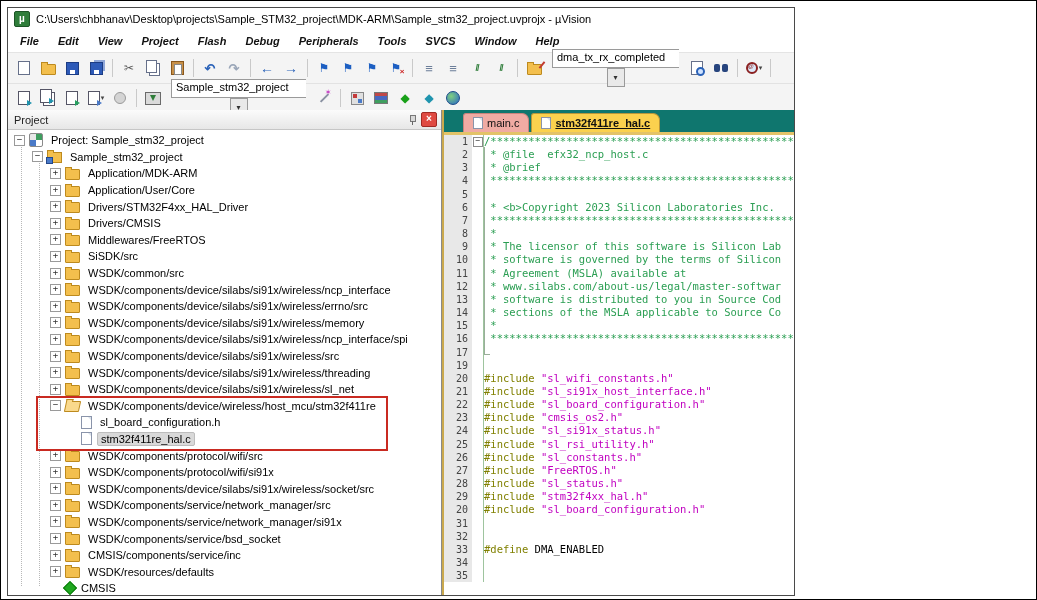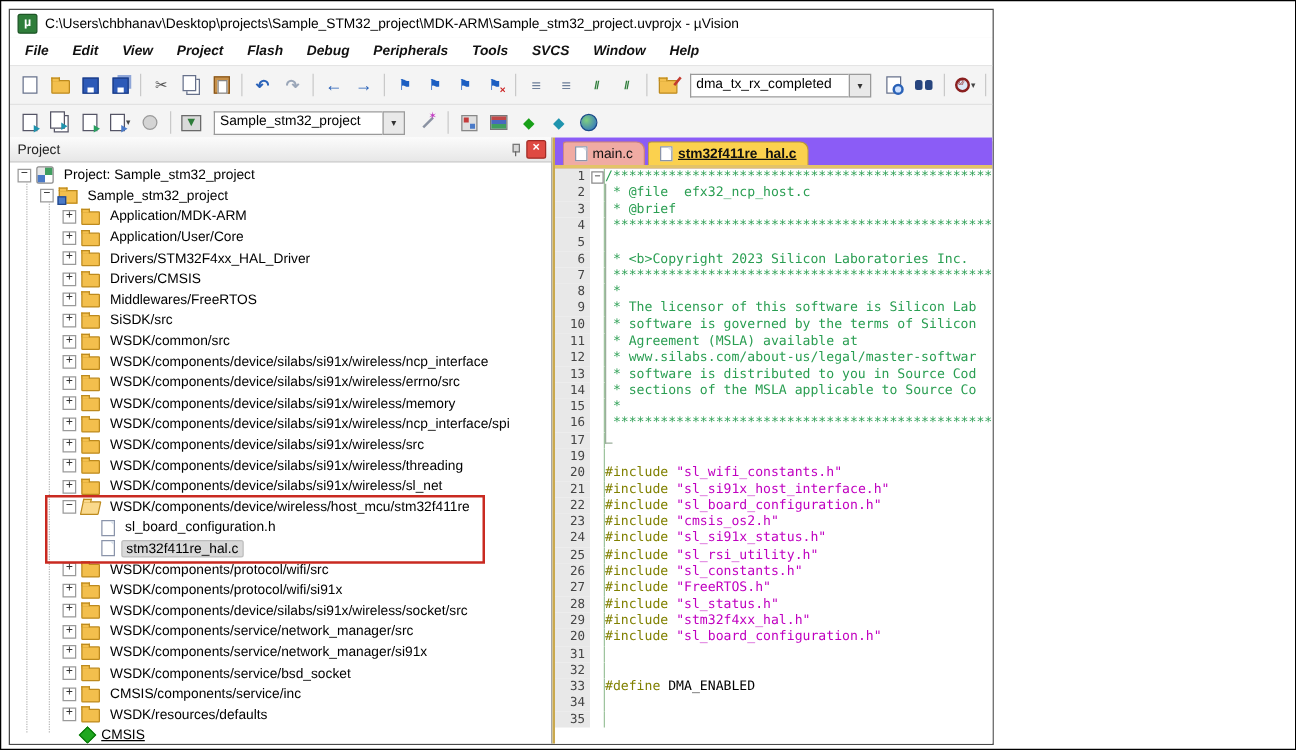--- a/index.html
+++ b/index.html
@@ -18,21 +18,21 @@
 
   
   .toolbar{display:flex;align-items:center;padding:0 4px;background:#f4f4f4;}
   .tb1{height:30px;border-bottom:1px solid #e2e2e2;}
   .tb2{height:28px;border-bottom:1px solid #d8d8d8;}
   .tb-group{display:flex;align-items:center;}
   .tb-btn{width:22px;height:22px;display:flex;align-items:center;justify-content:center;position:relative;border:1px solid transparent;border-radius:2px;}
   .tb-btn .dd{font-size:7px;color:#444;margin-left:1px;}
   .tb-sep{width:1px;height:18px;background:#c9c9c9;margin:0 4px;}
 
-  .combo{display:flex;align-items:center;margin:0 6px;}
+  .combo{display:flex;align-items:center;margin:0 6px;flex-direction:column;}
   .combo-text{width:118px;height:15px;background:#fff;border:1px solid #9a9a9a;border-right:none;font-size:11px;padding:1px 4px;white-space:nowrap;overflow:hidden;color:#000;}
   .combo-btn{width:16px;height:17px;background:#e9e9e9;border:1px solid #9a9a9a;font-size:8px;color:#333;display:flex;align-items:center;justify-content:center;}
   .combo.target .combo-text{width:126px;}
 
   
   .g{display:inline-flex;align-items:center;justify-content:center;font-size:13px;line-height:1;}
   .g-page,.g-page-search{width:10px;height:12px;background:#fff;border:1px solid #66708a;position:relative;}
   .g-page-search::after{content:"";position:absolute;right:-3px;bottom:-2px;width:5px;height:5px;border:2px solid #2a62b8;border-radius:50%;background:#cfe2ff;}
   .g-folder,.g-folder-edit{width:13px;height:9px;background:#f3bf4d;border:1px solid #bd8a1e;border-radius:1px;position:relative;margin-top:3px;}
   .g-folder::before,.g-folder-edit::before{content:"";position:absolute;top:-3px;left:-1px;width:5px;height:2px;background:#f3bf4d;border:1px solid #bd8a1e;border-bottom:none;}
@@ -99,21 +99,21 @@
   .i-file{width:9px;height:11px;background:#fff;border:1px solid #8a94aa;position:relative;}
   .i-file::after{content:"";position:absolute;right:0;top:0;border-top:3px solid #d8e0ea;border-left:3px solid transparent;}
   .i-target{width:12px;height:12px;border:1px solid #8a8a8a;border-radius:2px;background:conic-gradient(#3f9e5f 0 25%,#fff 25% 50%,#4a7ac8 50% 75%,#e8e8e8 75%);}
   .i-cmsis{width:8px;height:8px;background:#20a820;border:1px solid #0a7a0a;transform:rotate(45deg);margin:0 3px 0 2px;}
   .row-label{padding:0 3px;border-radius:2px;}
   .row-selected .row-label{background:#d9d9d9;border:1px solid #bdbdbd;}
   .annotation-box{position:absolute;border:2px solid var(--ann,#c22);pointer-events:none;}
 
   
   .editor{position:absolute;left:434px;top:102px;right:0;bottom:0;background:#fff;display:flex;flex-direction:column;border-left:2px solid #caa94e;}
-  .tabbar{height:22px;background:#8b5cf6;display:flex;align-items:flex-end;gap:2px;padding-left:6px;border-bottom:3px solid #e3c368;}
+  .tabbar{height:22px;background:#0f766e;display:flex;align-items:flex-end;gap:2px;padding-left:19px;border-bottom:3px solid #e3c368;}
   .tab{height:18px;display:flex;align-items:center;gap:4px;padding:0 9px;font-size:11px;border:1px solid;border-bottom:none;border-radius:3px 7px 0 0;color:#111;}
   .tab .i-file{width:8px;height:10px;}
   .tab-inactive{background:var(--tabin,#f0aba3);border-color:#c9837c;}
   .tab-active{background:var(--tabact,#fbd14e);border-color:#b8963а;border-color:#b8963a;font-weight:bold;}
   .tab-active .tab-label{text-decoration:underline;}
   .code{flex:1;position:relative;overflow:hidden;font-family:"DejaVu Sans Mono",monospace;font-size:10.5px;background:#fff;}
   .cl{display:flex;height:13.17px;line-height:13.17px;}
   .ln{width:24px;flex:none;background:#e8e8e8;color:#444;text-align:right;padding-right:4px;font-size:10px;}
   .fm{width:11px;flex:none;background:#fff;border-right:1px solid #9ec49e;position:relative;}
   .fold-box{position:absolute;left:1px;top:2px;width:8px;height:8px;border:1px solid #8a8a8a;background:#fff;font-size:8px;line-height:6px;text-align:center;color:#333;}
@@ -426,21 +426,21 @@
           <div class="row" style="padding-left: 42px;">
             <span class="exp">+</span>
             <span class="t-icon i-folder"></span>
             <span class="row-label">CMSIS/components/service/inc</span>
           </div>
           <div class="row" style="padding-left: 42px;">
             <span class="exp">+</span>
             <span class="t-icon i-folder"></span>
             <span class="row-label">WSDK/resources/defaults</span>
           </div>
-          <div class="row" style="padding-left: 42px; text-decoration: underline;">
+          <div class="row" style="padding-left: 42px;">
             <span class="exp-spacer"></span>
             <span class="t-icon i-cmsis"></span>
             <span class="row-label">CMSIS</span>
           </div>
           <div class="annotation-box" style="left: 28px; width: 348px; top: 265.6px; height: 51.8px; border-color: rgb(201, 42, 33);"></div>
         </div>
     </div>
 
     <div class="editor">
       <div class="tabbar" id="tabbar">

